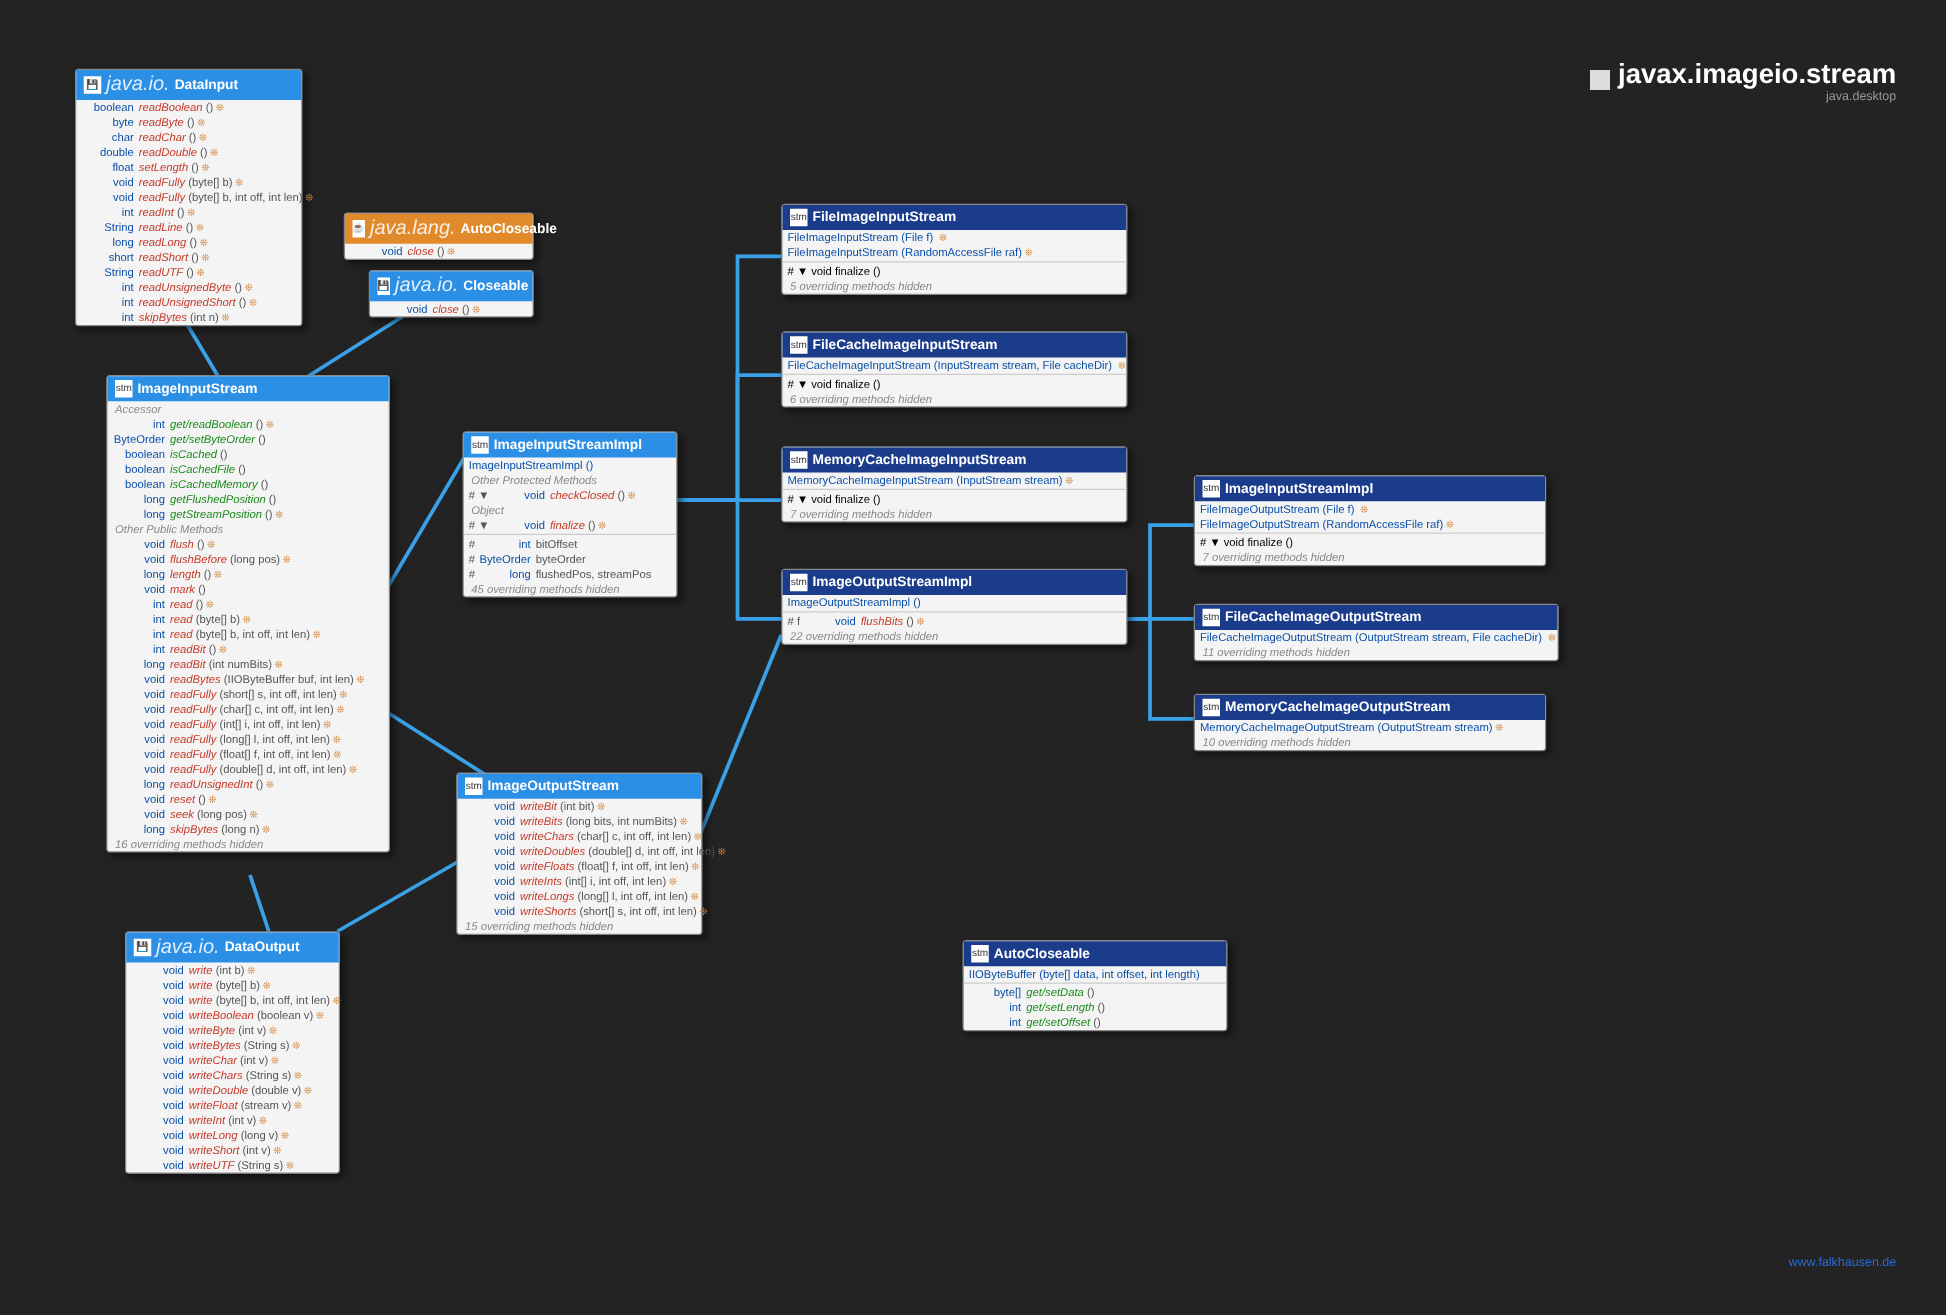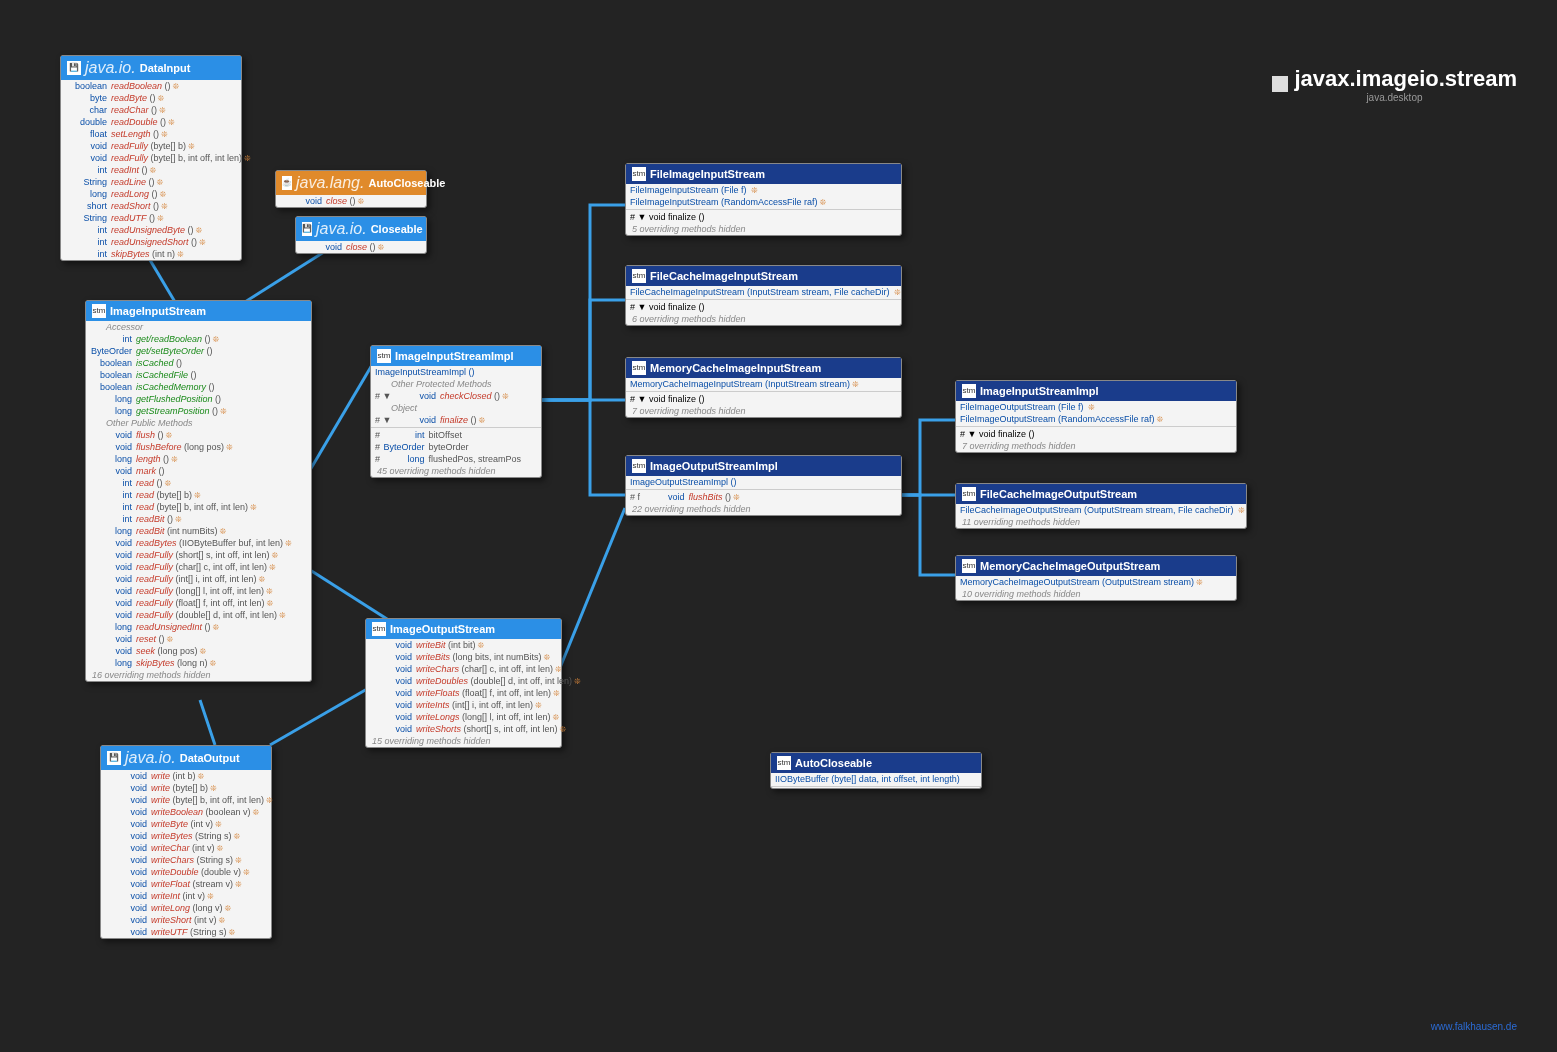--- a/index.html
+++ b/index.html
@@ -11,29 +11,29 @@
 .navy .hdr{background:#1a3c8b}
 .orange .hdr{background:#e08a2b}
 .icon{width:14px;height:14px;background:#fff;display:inline-block;font-size:8px;line-height:14px;text-align:center;color:#333}
 .row{padding:1px 6px 1px 4px;white-space:nowrap;font-size:9px}
 .row .ret{color:#0a4fa8;display:inline-block;min-width:42px;text-align:right;margin-right:4px}
 .row .mth{color:#c43a2a;font-style:italic}
 .row .mth.g{color:#1a8a1a}
 .row .par{color:#555}
 .row .kw{color:#0a4fa8}
 .row .thr{color:#d4843a;font-size:8px;margin-left:2px}
-.sect{font-style:italic;color:#888;padding:1px 20px;font-size:9px}
+.sect{font-style:italic;color:#888;padding:1px 6px;font-size:9px}
 .note{font-style:italic;color:#888;padding:1px 6px;font-size:9px}
 .sep{border-top:1px solid #ccc;margin:1px 0}
-.title{position:absolute;right:40px;top:66px;text-align:center}
+.title{position:absolute;right:40px;top:46px;text-align:right}
 .title .t{color:#fff;font-size:22px;font-weight:bold}
 .title .s{color:#999;font-size:10px}
 .ticon{width:16px;height:16px;background:#ddd;display:inline-block;vertical-align:middle;margin-right:4px}
 svg{position:absolute;top:0;left:0;pointer-events:none}
-a.fc{position:absolute;right:40px;bottom:20px;color:#2b6bd4;font-size:10px;text-decoration:none}
+a.fc{position:absolute;right:40px;bottom:36px;color:#2b6bd4;font-size:10px;text-decoration:none}
 </style>
 </head>
 <body>
 
 <svg width="1557" height="1052">
   <g stroke="#3aa0e8" stroke-width="3" fill="none">
     <line x1="150" y1="260" x2="175" y2="302"></line>
     <line x1="335" y1="245" x2="245" y2="302"></line>
     <line x1="200" y1="700" x2="215" y2="745"></line>
     <line x1="310" y1="570" x2="420" y2="640"></line>
@@ -298,15 +298,20 @@
   <div class="note">10 overriding methods hidden</div>
 </div>
 
 <div class="box navy" style="left:770px;top:752px;width:210px">
   <div class="hdr">
       <span class="icon">stm</span>
       <span class="cls">AutoCloseable</span>
     </div>
   <div class="row"><span class="kw">IIOByteBuffer (byte[] data, int offset, int length)</span></div>
   <div class="sep"></div>
+  <div id="iiobb-rows">
+      <div class="row"><span class="ret">byte[]</span><span class="mth g">get/setData</span> <span class="par">()</span></div>
+      <div class="row"><span class="ret">int</span><span class="mth g">get/setLength</span> <span class="par">()</span></div>
+      <div class="row"><span class="ret">int</span><span class="mth g">get/setOffset</span> <span class="par">()</span></div>
+    </div>
 </div>
 
 <a class="fc">www.falkhausen.de</a>
 
 </body></html>

